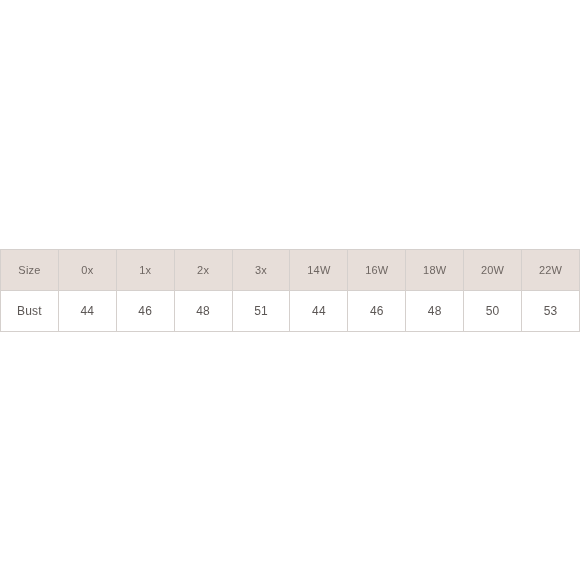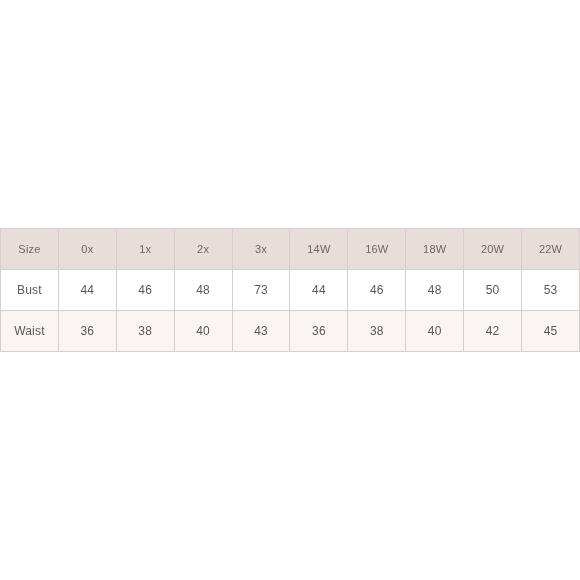--- a/index.html
+++ b/index.html
@@ -83,34 +83,22 @@
         <th>20W</th>
         <th>22W</th>
       </tr>
     </thead>
     <tbody>
       <tr>
         <th class="row-label">Bust</th>
         <td>44</td>
         <td>46</td>
         <td>48</td>
-        <td>73</td>
+        <td>51</td>
         <td>44</td>
         <td>46</td>
         <td>48</td>
         <td>50</td>
         <td>53</td>
       </tr>
-      <tr class="alt">
-        <th class="row-label">Waist</th>
-        <td>36</td>
-        <td>38</td>
-        <td>40</td>
-        <td>43</td>
-        <td>36</td>
-        <td>38</td>
-        <td>40</td>
-        <td>42</td>
-        <td>45</td>
-      </tr>
     </tbody>
   </table>
 </div>
 
 </body></html>

